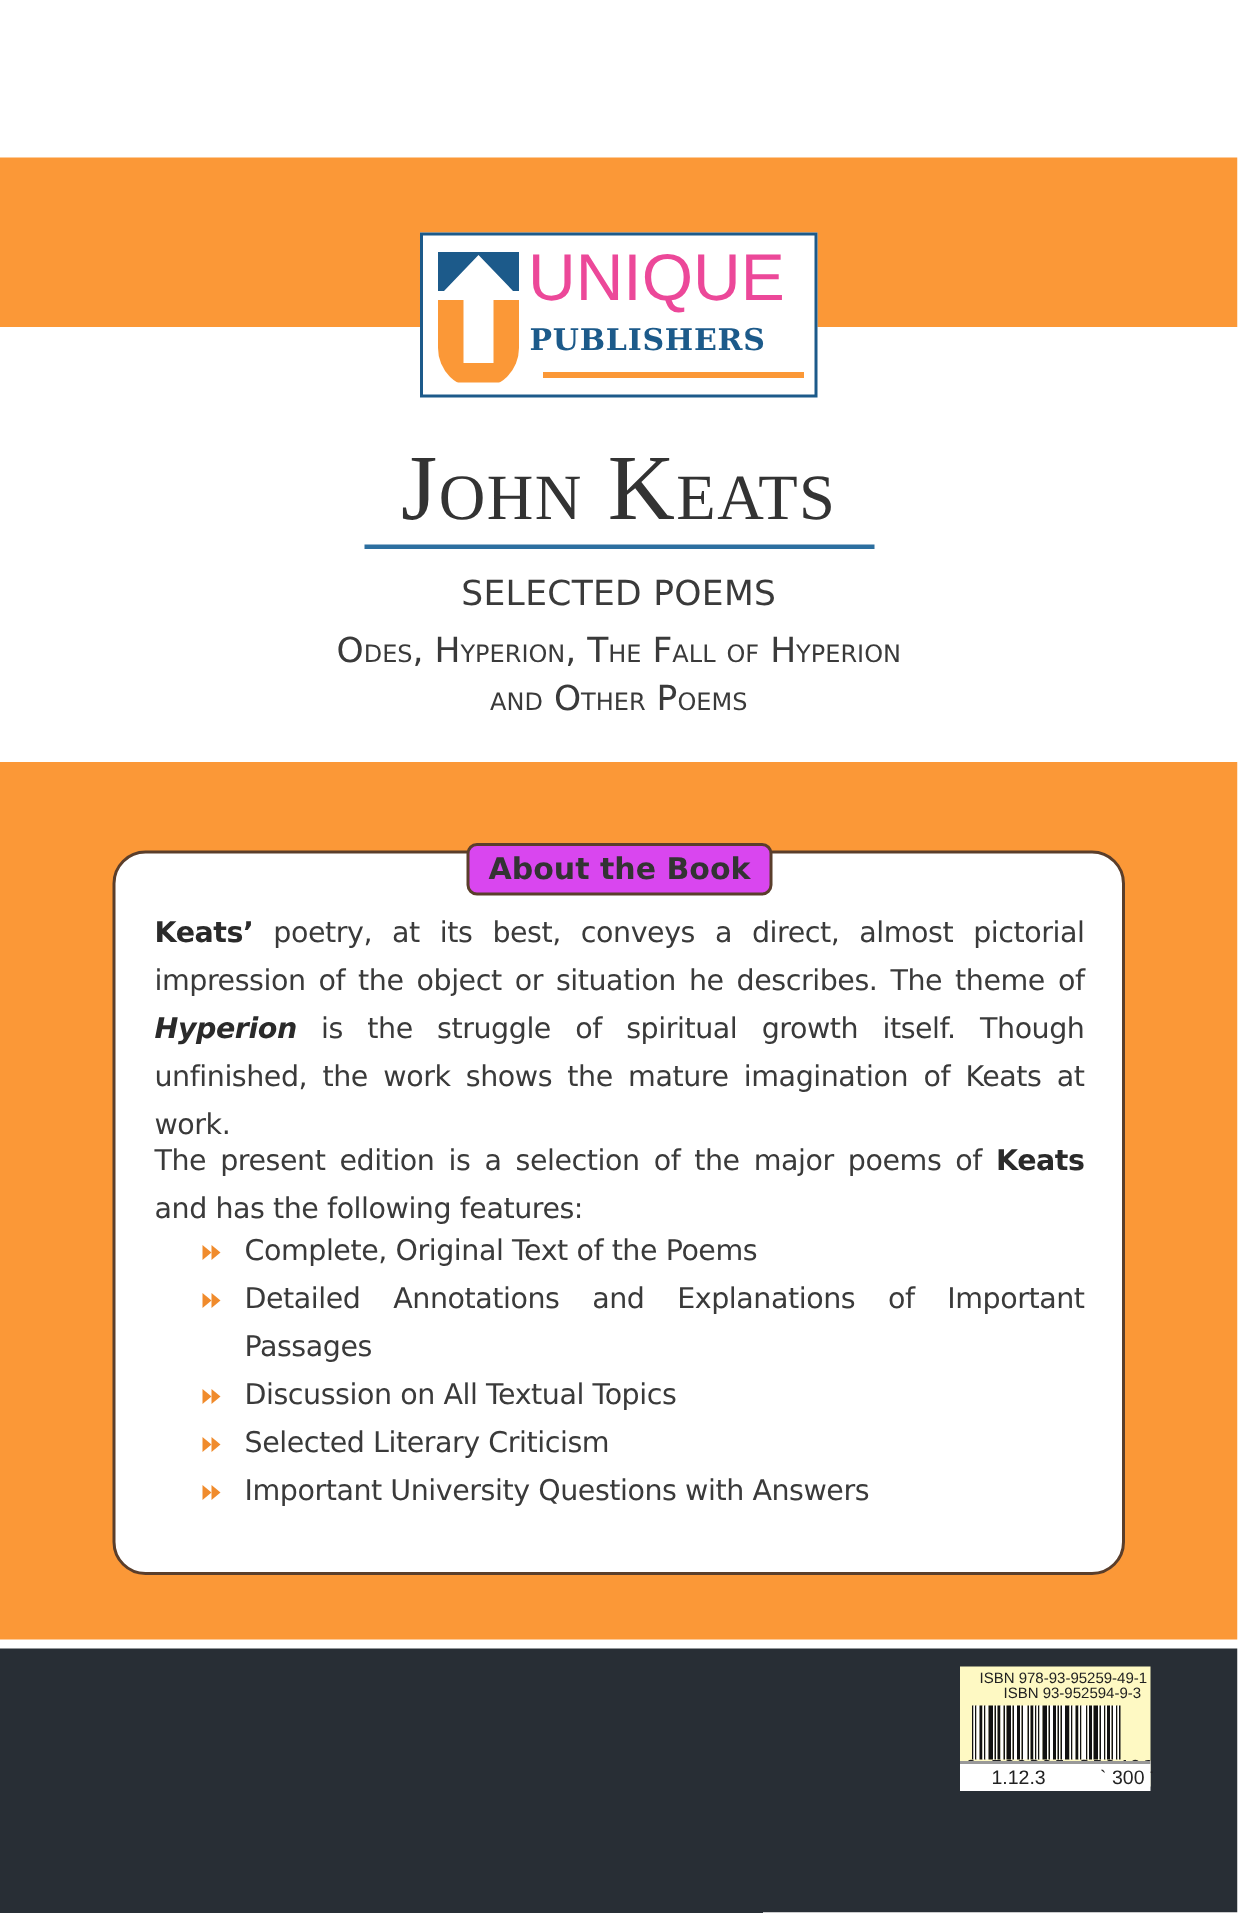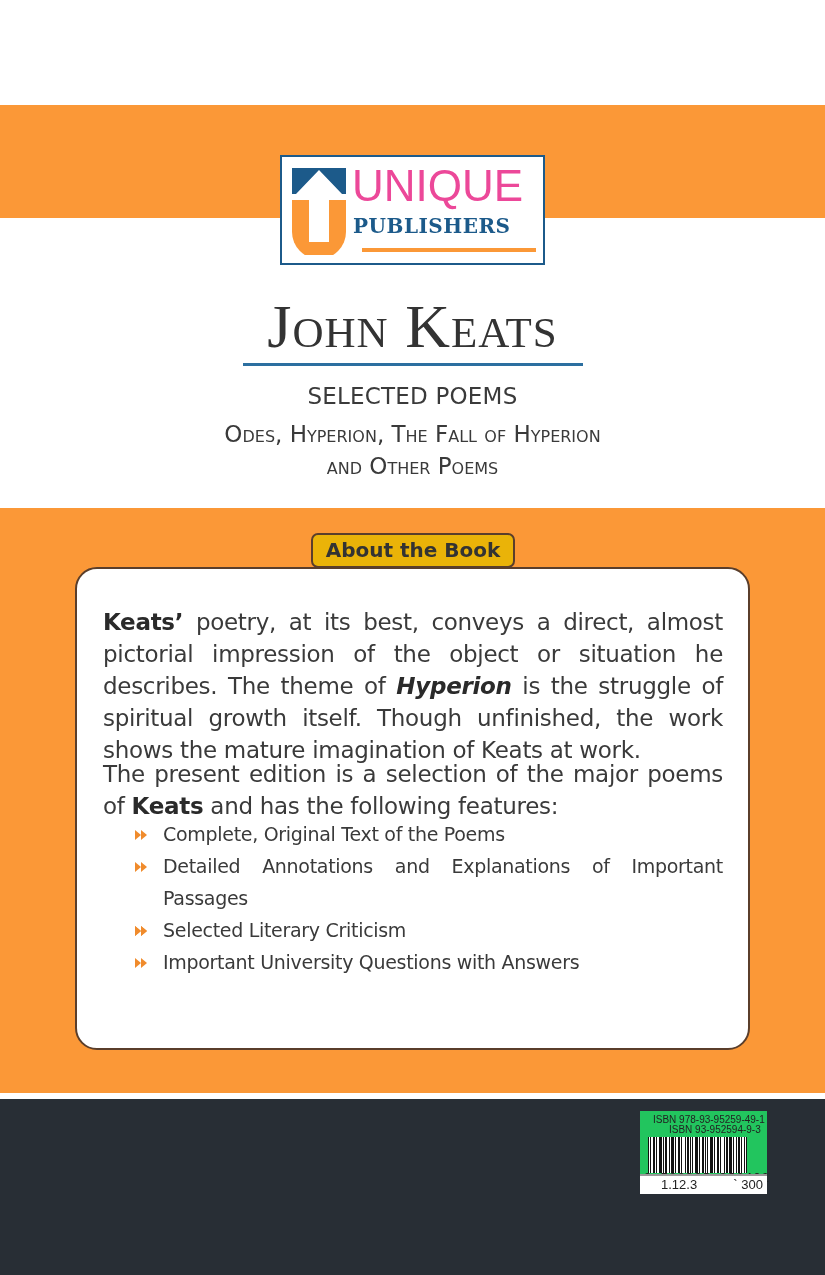--- a/index.html
+++ b/index.html
@@ -30,42 +30,42 @@
   .sub2 { position: absolute; left: 0; top: 418px; width: 825px; text-align: center;
           font-family: "DejaVu Sans", sans-serif; font-size: 23px; color: #3a3a3a; line-height: 32px;
           font-variant: small-caps; }
   .sub3 { position: absolute; left: 0; top: 450px; width: 825px; text-align: center;
           font-family: "DejaVu Sans", sans-serif; font-size: 23px; color: #3a3a3a; line-height: 32px;
           font-variant: small-caps; }
 
   
   .card { position: absolute; left: 75px; top: 567px; width: 675px; height: 483px; background: #fff;
           border: 2px solid #5a3e2b; border-radius: 22px; }
-  .card-label { position: absolute; left: 311px; top: 533px; width: 204px; height: 35px; background: #eab308;
+  .card-label { position: absolute; left: 311px; top: 562px; width: 204px; height: 35px; background: #d946ef;
           border: 2px solid #5a3e2b; border-radius: 7px; text-align: center;
           font-family: "DejaVu Sans", sans-serif; font-weight: bold; font-size: 20px; line-height: 31px; color: #333; }
 
   .para { position: absolute; left: 103px; width: 620px; font-family: "DejaVu Sans", sans-serif;
-          font-size: 23px; line-height: 32px; color: #3a3a3a; text-align: justify; letter-spacing: -0.3px; }
+          font-size: 19px; line-height: 32px; color: #3a3a3a; text-align: justify; letter-spacing: -0.3px; }
   .p1 { top: 606px; }
   .p2 { top: 758px; }
   .para b { color: #2a2a2a; }
 
   .features { position: absolute; left: 135px; top: 818px; width: 588px; list-style: none; }
   .features li { position: relative; padding-left: 28px; font-family: "DejaVu Sans", sans-serif;
           font-size: 19px; line-height: 32px; color: #3a3a3a; text-align: justify; letter-spacing: -0.3px; }
   .features li + li { margin-top: 0px; }
   .bullet { position: absolute; left: 0; top: 12px; width: 16px; height: 10px; }
   .bullet::before, .bullet::after { content: ""; position: absolute; top: 0; width: 0; height: 0;
           border-top: 5px solid transparent; border-bottom: 5px solid transparent; border-left: 6px solid #f08b2c; }
   .bullet::before { left: 0; }
   .bullet::after { left: 6px; }
 
   
-  .barcode { position: absolute; left: 640px; top: 1111px; width: 127px; height: 80px; background: #22c55e; }
+  .barcode { position: absolute; left: 640px; top: 1111px; width: 127px; height: 80px; background: #fef9c3; }
   .isbn-line { position: absolute; left: 13px; font-family: "Liberation Sans", sans-serif; font-size: 10px;
           line-height: 11px; color: #222; white-space: nowrap; }
   .isbn1 { top: 3px; }
   .isbn2 { top: 13px; padding-left: 16px; }
   .bars { position: absolute; left: 8px; top: 26px; width: 112px; height: 36px; display: flex; align-items: stretch; }
   .bars span { display: block; background: #111; height: 100%; }
   .barnum { position: absolute; left: 4px; top: 61px; font-family: "DejaVu Sans Mono", monospace; font-size: 12px;
           line-height: 12px; color: #222; letter-spacing: 1.2px; white-space: nowrap; }
   .price-row { position: absolute; left: 640px; top: 1174px; width: 127px; height: 20px; background: #fff;
           border-top: 2px solid #999; font-family: "Liberation Sans", sans-serif; font-size: 13px; color: #222; }
@@ -101,21 +101,21 @@
 <div class="card"></div>
 <div class="card-label">About the Book</div>
 
 <p class="para p1"><b>Keats’</b><span> poetry, at its best, conveys a direct, almost pictorial impression of the object or situation he describes. The theme of </span><b><i>Hyperion</i></b><span> is the struggle of spiritual growth itself. Though unfinished, the work shows the mature imagination of Keats at work.</span></p>
 
 <p class="para p2"><span>The present edition is a selection of the major poems of </span><b>Keats</b><span> and has the following features:</span></p>
 
 <ul class="features">
   <li><span class="bullet"></span><span>Complete, Original Text of the Poems</span></li>
   <li><span class="bullet"></span><span>Detailed Annotations and Explanations of Important Passages</span></li>
-  <li><span class="bullet"></span></li>
+  <li><span class="bullet"></span><span>Discussion on All Textual Topics</span></li>
   <li><span class="bullet"></span><span>Selected Literary Criticism</span></li>
   <li><span class="bullet"></span><span>Important University Questions with Answers</span></li>
 </ul>
 
 <div class="barcode">
   <div class="isbn-line isbn1">ISBN 978-93-95259-49-1</div>
   <div class="isbn-line isbn2">ISBN 93-952594-9-3</div>
   <div class="bars">
     <span style="width:1px"></span>
       <span style="width:1px;background:#fff"></span>

